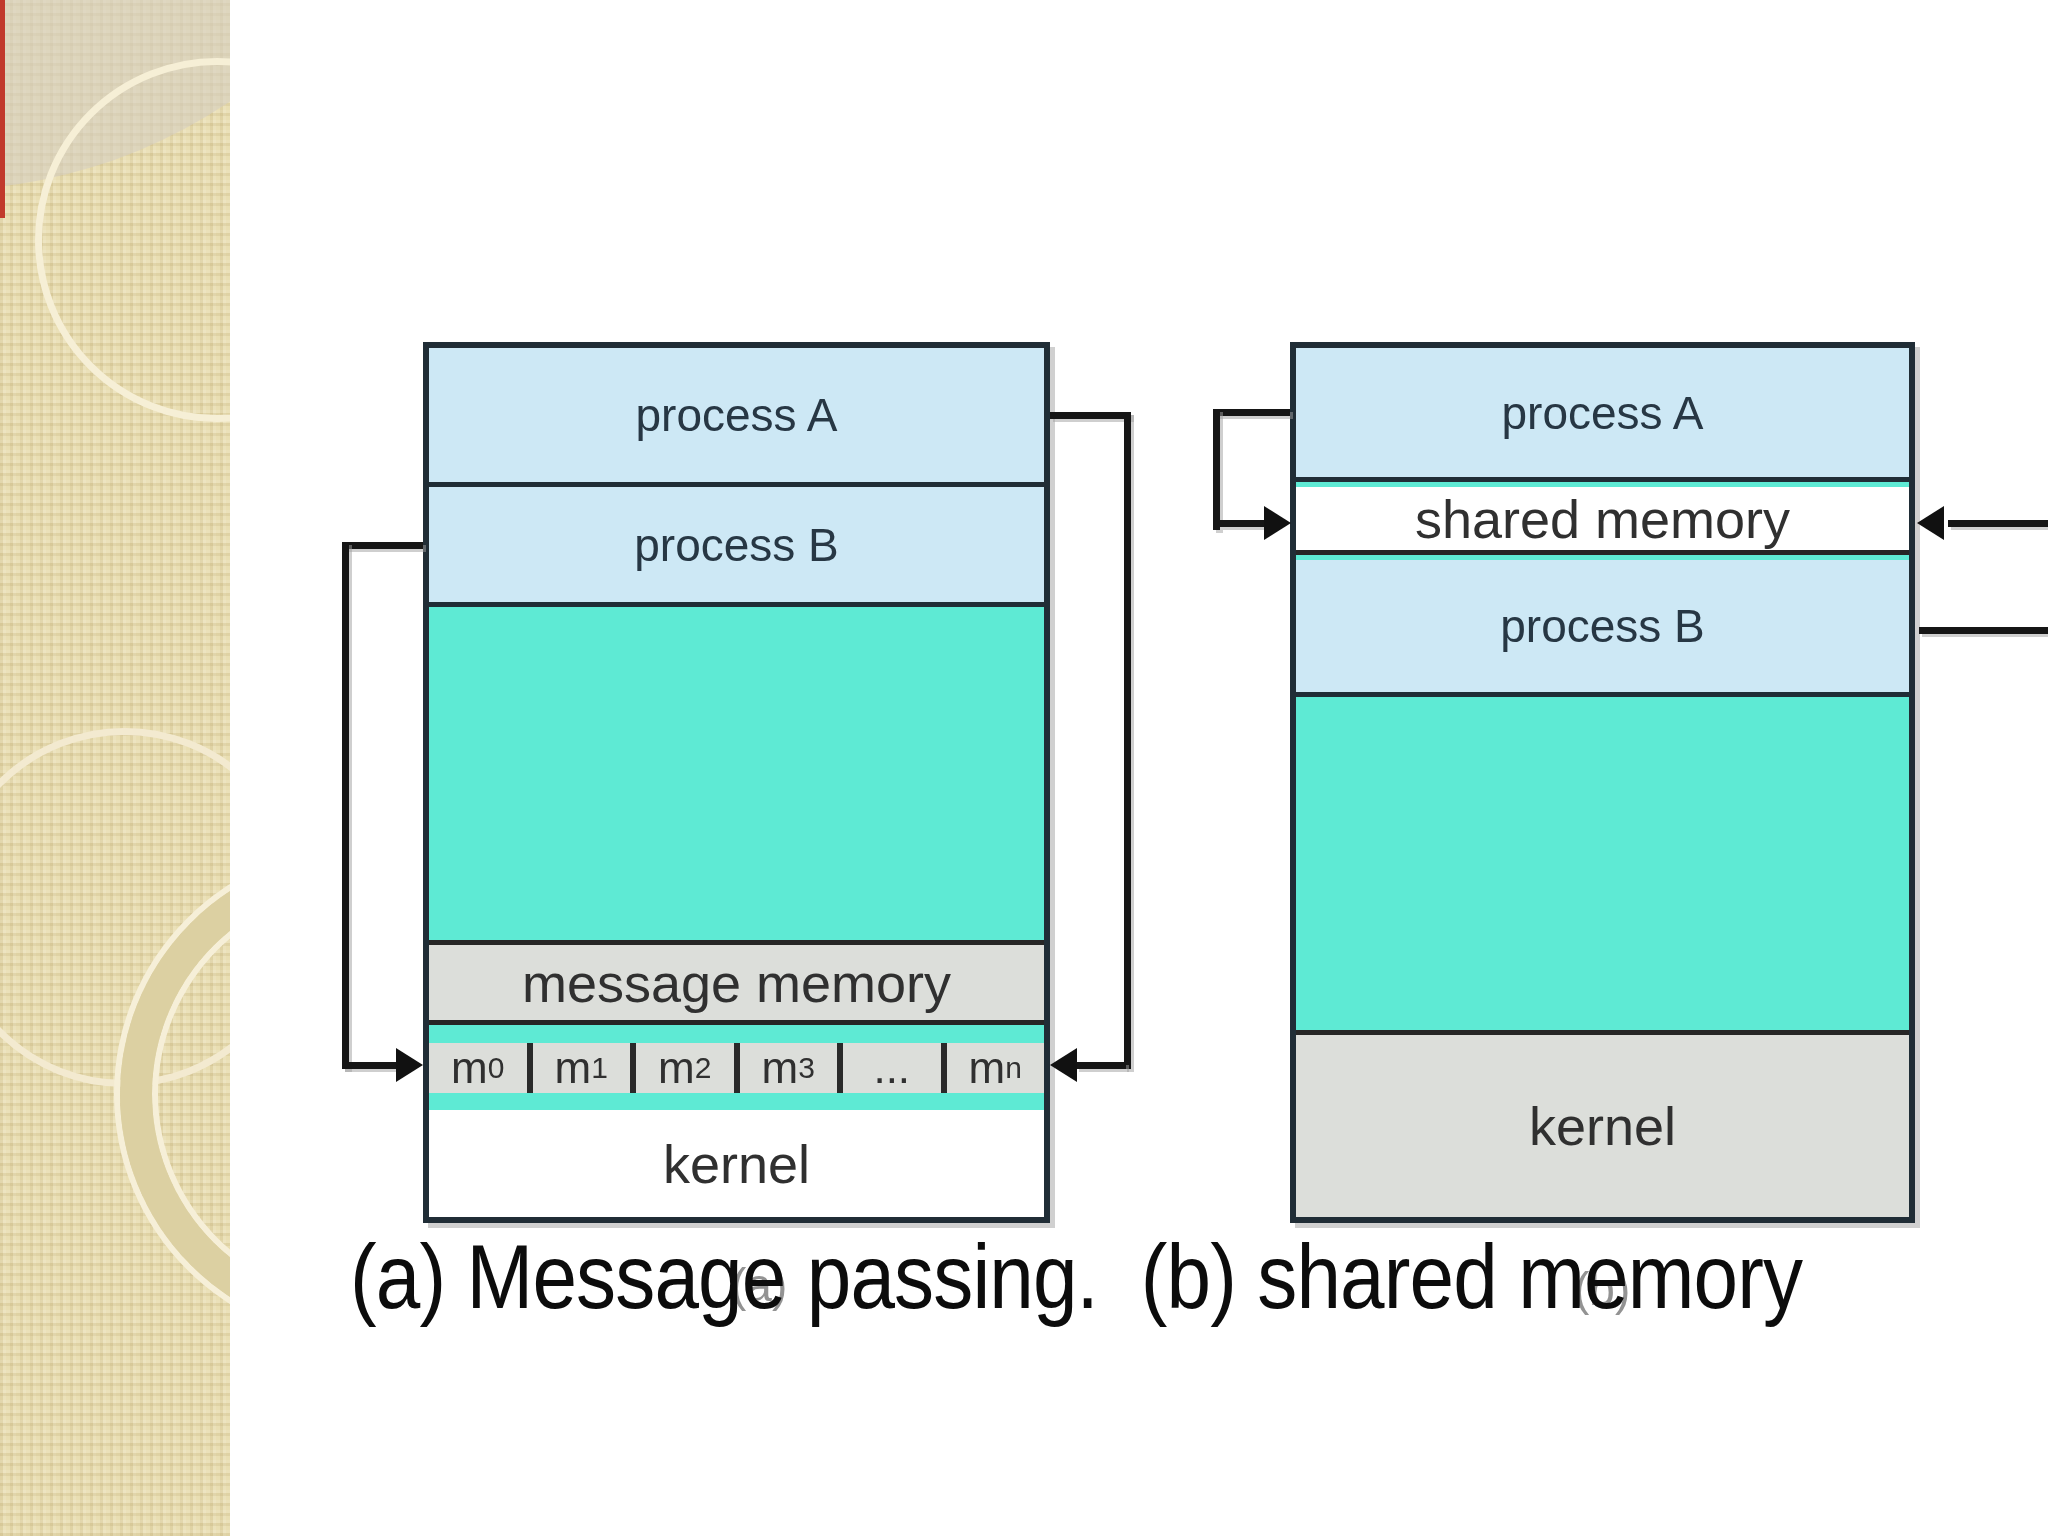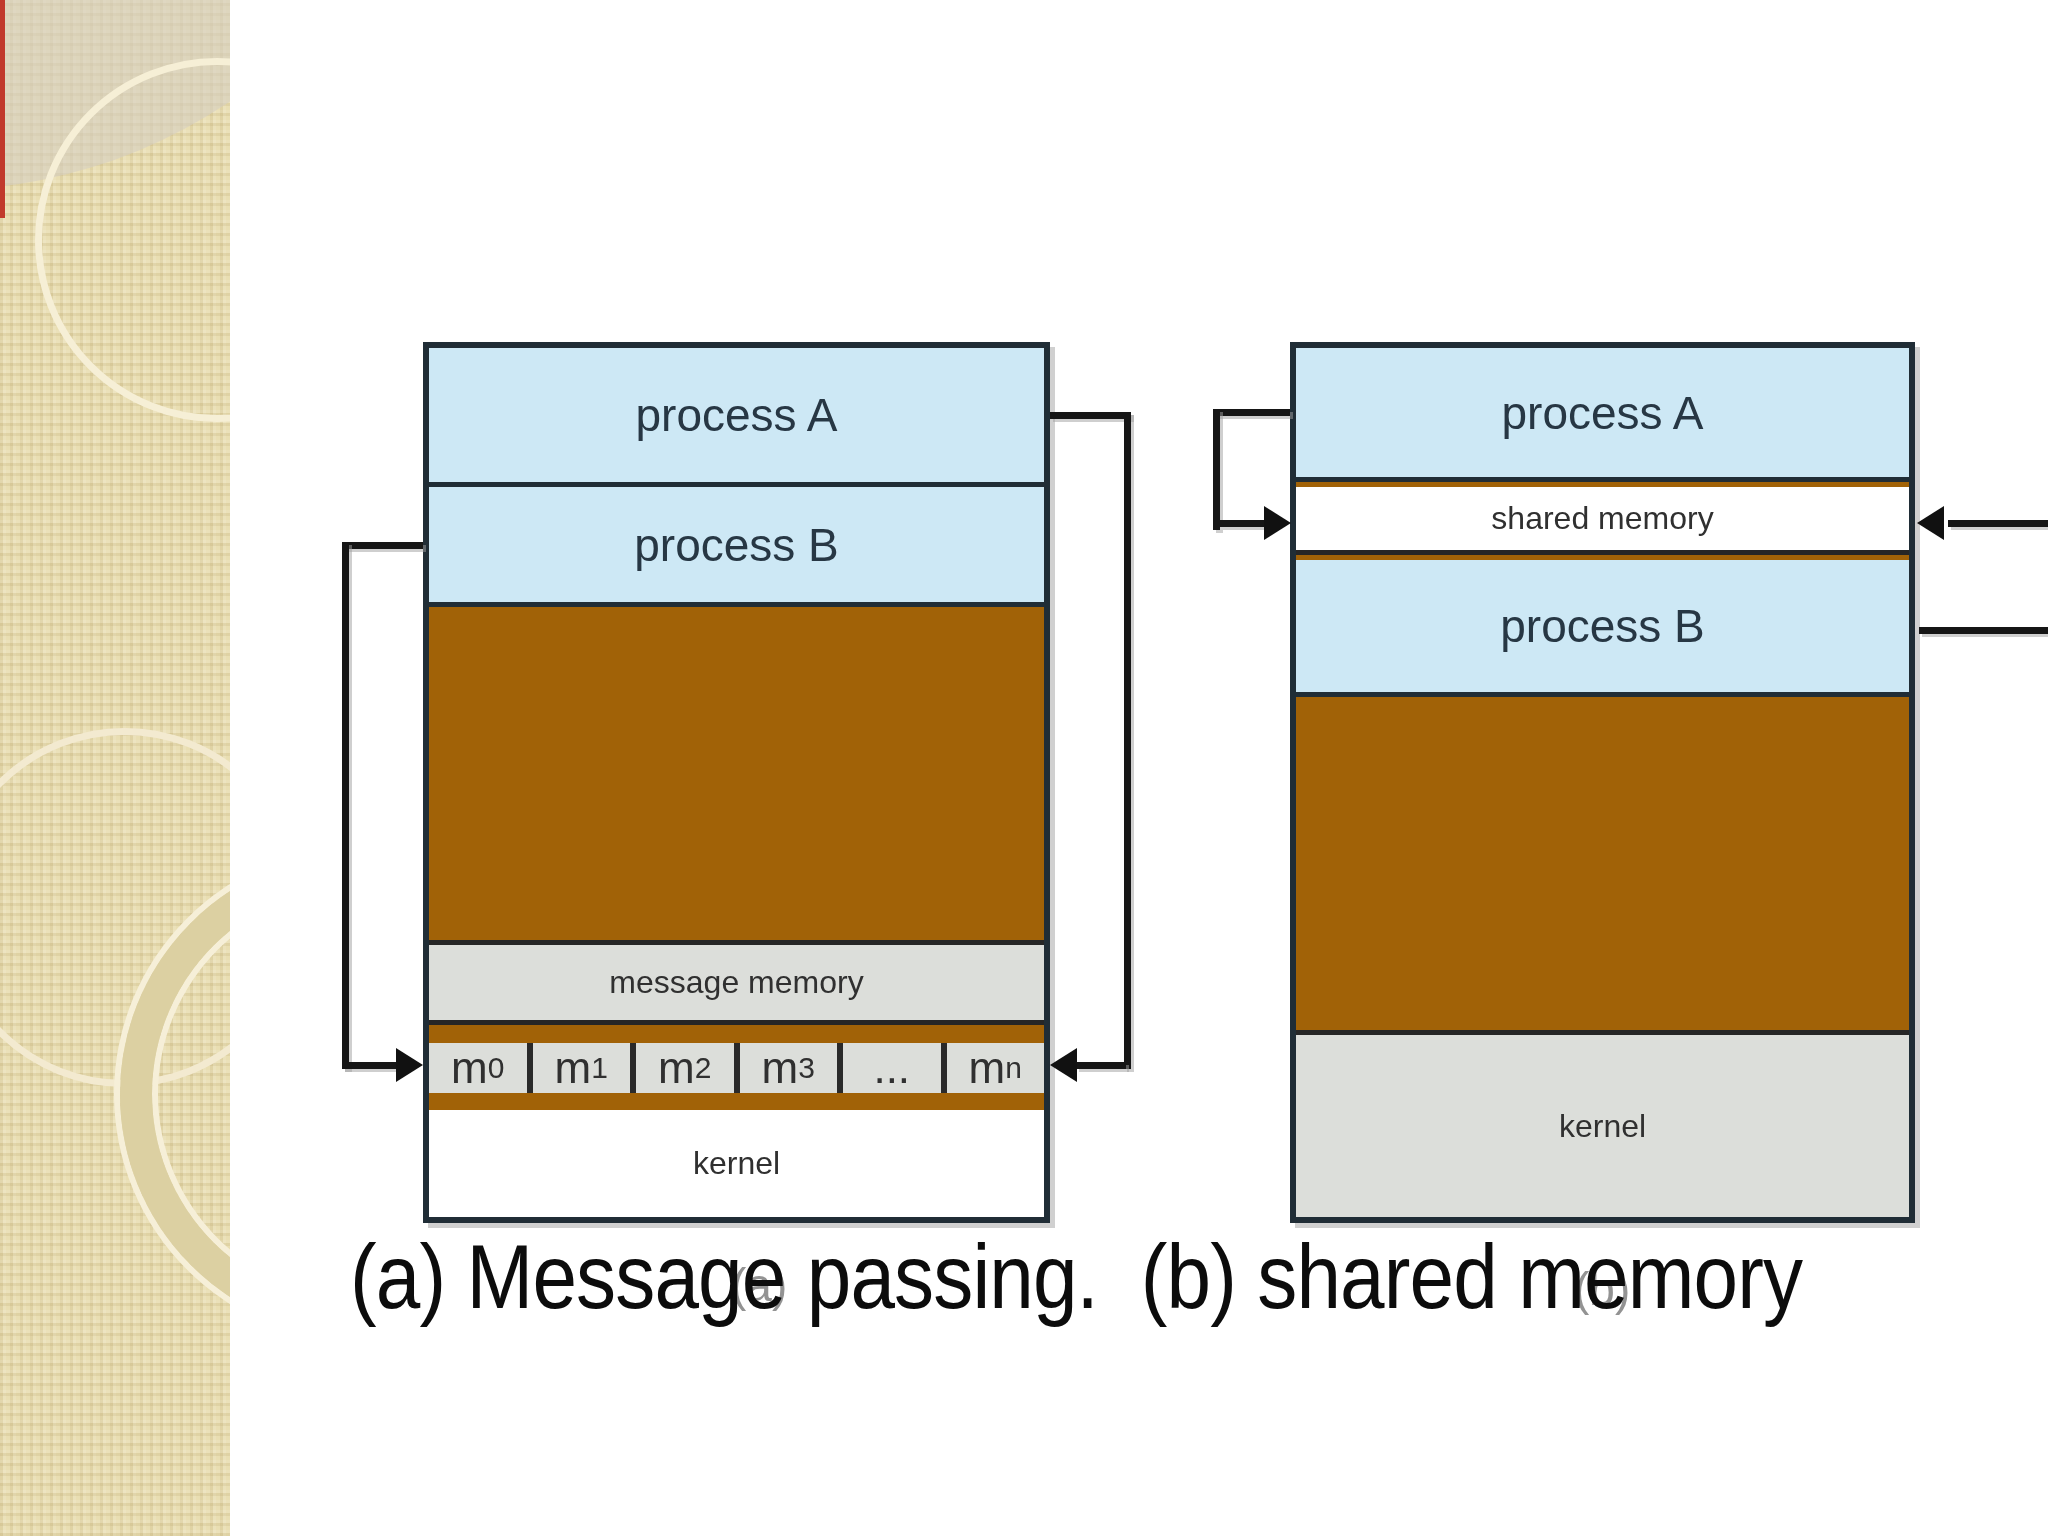--- a/index.html
+++ b/index.html
@@ -29,31 +29,31 @@
   }
   .ring-donut{
     position:absolute;left:120px;top:852px;width:420px;height:420px;border-radius:50%;
     border:32px solid #dcd0a2;
     box-shadow:0 0 0 6px #f6efd8, inset 0 0 0 6px #f6efd8;
   }
   .red-sliver{position:absolute;left:0;top:0;width:5px;height:218px;background:#c13a2c;}
 
   
   .fig-box{
-    position:absolute;border:6px solid #202d36;background:#a16207;box-sizing:border-box;
+    position:absolute;border:6px solid #202d36;background:#5eead4;box-sizing:border-box;
     box-shadow:5px 5px 0 rgba(150,150,150,0.45);
   }
   .box-a{left:423px;top:342px;width:627px;height:881px;}
   .box-b{left:1290px;top:342px;width:625px;height:881px;}
   .row{
     position:absolute;left:0;right:0;display:flex;align-items:center;justify-content:center;
     box-sizing:border-box;
   }
   .row-label{font-size:46px;color:#273744;}
-  .gray-label{font-size:32px;color:#303030;}
+  .gray-label{font-size:54px;color:#303030;}
   .blue{background:#cde8f5;}
   .grayfill{background:#dcdeda;}
 
   
   .a-process-a{top:0;height:139px;border-bottom:5px solid #202d36;}
   .a-process-b{top:139px;height:120px;border-bottom:5px solid #202d36;}
   .a-msgqueue{top:592px;height:85px;border-top:5px solid #262626;border-bottom:5px solid #262626;}
   .a-cells{top:677px;height:85px;display:flex;}
   .a-kernel{top:762px;height:107px;background:#ffffff;}
   .cell{

